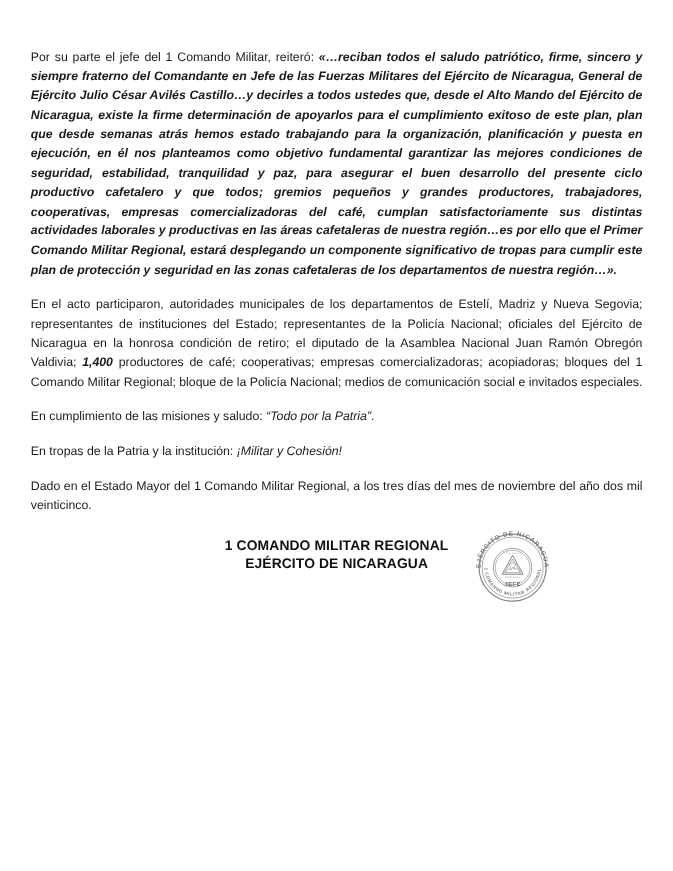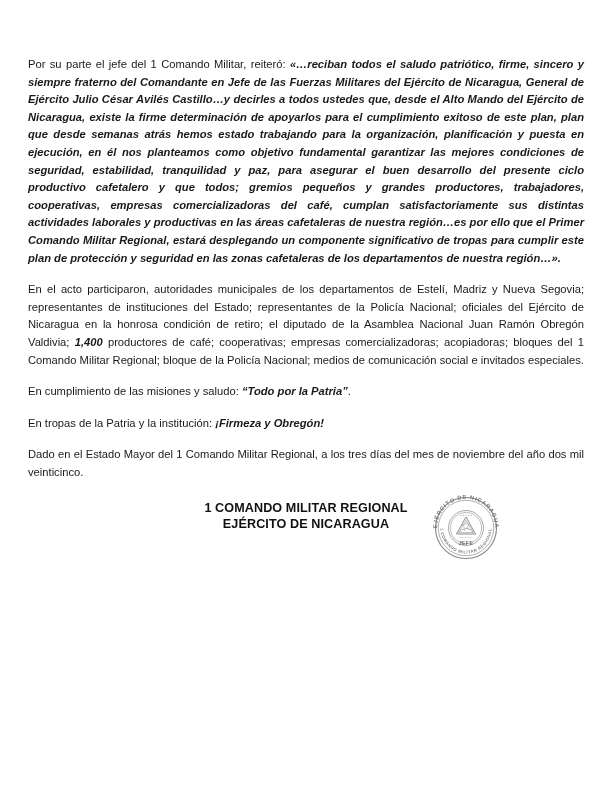--- a/index.html
+++ b/index.html
@@ -11,21 +11,21 @@
     width: 612px;
     height: 792px;
     position: relative;
     font-family: "Liberation Sans", sans-serif;
     color: #1a1a1a;
     overflow: hidden;
   }
 
   .page {
     position: absolute;
-    left: 0; top: 12px;
+    left: 0; top: 0;
     width: 612px;
     height: 660px;
     background: #ffffff;
   }
 
   .content {
     position: absolute;
     left: 28px;
     top: 44px;
     width: 556px;
@@ -42,21 +42,21 @@
 
   p.para:last-child { margin-bottom: 0; }
 
   .quote-body {
     font-weight: bold;
     font-style: italic;
   }
 
   .b { font-weight: bold; font-style: italic; }
 
-  .bi { font-weight: bold; font-style: italic; }
+  .bi { font-weight: normal; font-style: italic; }
 
   .para-tight { margin-bottom: 13px; }
 
   
   .signature {
     position: absolute;
     left: 0;
     top: 488px;
     width: 612px;
     text-align: center;
@@ -85,21 +85,21 @@
 <div class="page">
 
   <div class="content">
 
     <p class="para"><span>Por su parte el jefe del 1 Comando Militar, reiteró: </span><span class="quote-body">«…reciban todos el saludo patriótico, firme, sincero y siempre fraterno del Comandante en Jefe de las Fuerzas Militares del Ejército de Nicaragua, General de Ejército Julio César Avilés Castillo…y decirles a todos ustedes que, desde el Alto Mando del Ejército de Nicaragua, existe la firme determinación de apoyarlos para el cumplimiento exitoso de este plan, plan que desde semanas atrás hemos estado trabajando para la organización, planificación y puesta en ejecución, en él nos planteamos como objetivo fundamental garantizar las mejores condiciones de seguridad, estabilidad, tranquilidad y paz, para asegurar el buen desarrollo del presente ciclo productivo cafetalero y que todos; gremios pequeños y grandes productores, trabajadores, cooperativas, empresas comercializadoras del café, cumplan satisfactoriamente sus distintas actividades laborales y productivas en las áreas cafetaleras de nuestra región…es por ello que el Primer Comando Militar Regional, estará desplegando un componente significativo de tropas para cumplir este plan de protección y  seguridad en las zonas cafetaleras de los departamentos de nuestra región…».</span></p>
 
     <p class="para"><span>En el acto participaron, autoridades municipales de los departamentos de Estelí, Madriz y Nueva Segovia; representantes de instituciones del Estado; representantes de la Policía Nacional; oficiales del Ejército de Nicaragua en la honrosa condición de retiro; el diputado de la Asamblea Nacional Juan Ramón Obregón Valdivia; </span><span class="b">1,400</span><span> productores de café; cooperativas; empresas comercializadoras; acopiadoras; bloques del 1 Comando Militar Regional; bloque de la Policía Nacional; medios de comunicación social e invitados especiales.</span></p>
 
     <p class="para para-tight"><span>En cumplimiento de las misiones y saludo: </span><span class="bi">“Todo por la Patria”</span><span>.</span></p>
 
-    <p class="para para-tight"><span>En tropas de la Patria y la institución: </span><span class="bi">¡Firmeza y Obregón!</span><span></span></p>
+    <p class="para para-tight"><span>En tropas de la Patria y la institución: </span><span class="bi">¡Militar y Cohesión!</span><span></span></p>
 
     <p class="para"><span>Dado en el Estado Mayor del 1 Comando Militar Regional, a los tres días del mes de noviembre del año dos mil veinticinco.</span></p>
 
   </div>
 
   <div class="signature">
     <div class="sig-line">1 COMANDO MILITAR REGIONAL</div>
     <div class="sig-line">EJÉRCITO DE NICARAGUA</div>
   </div>
 

